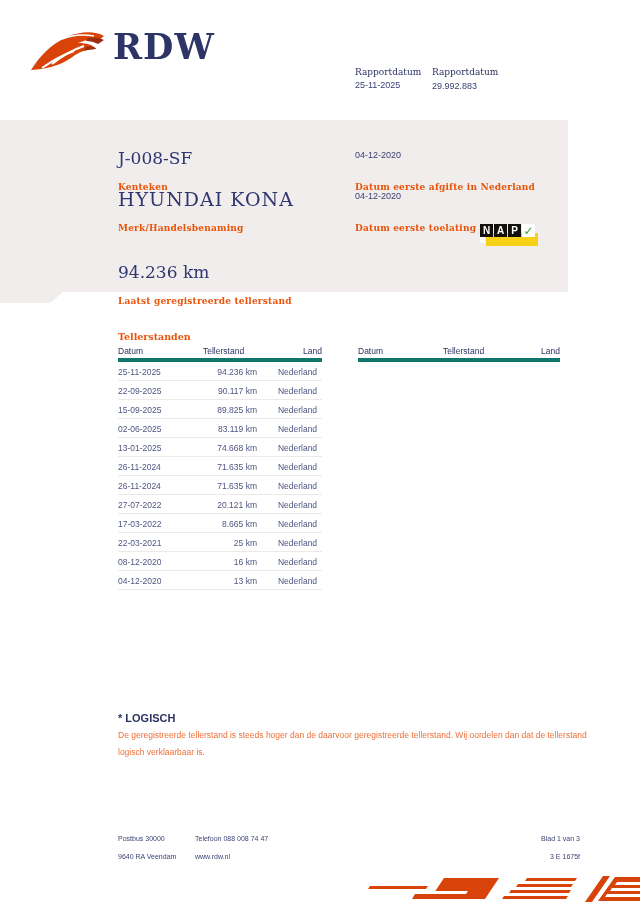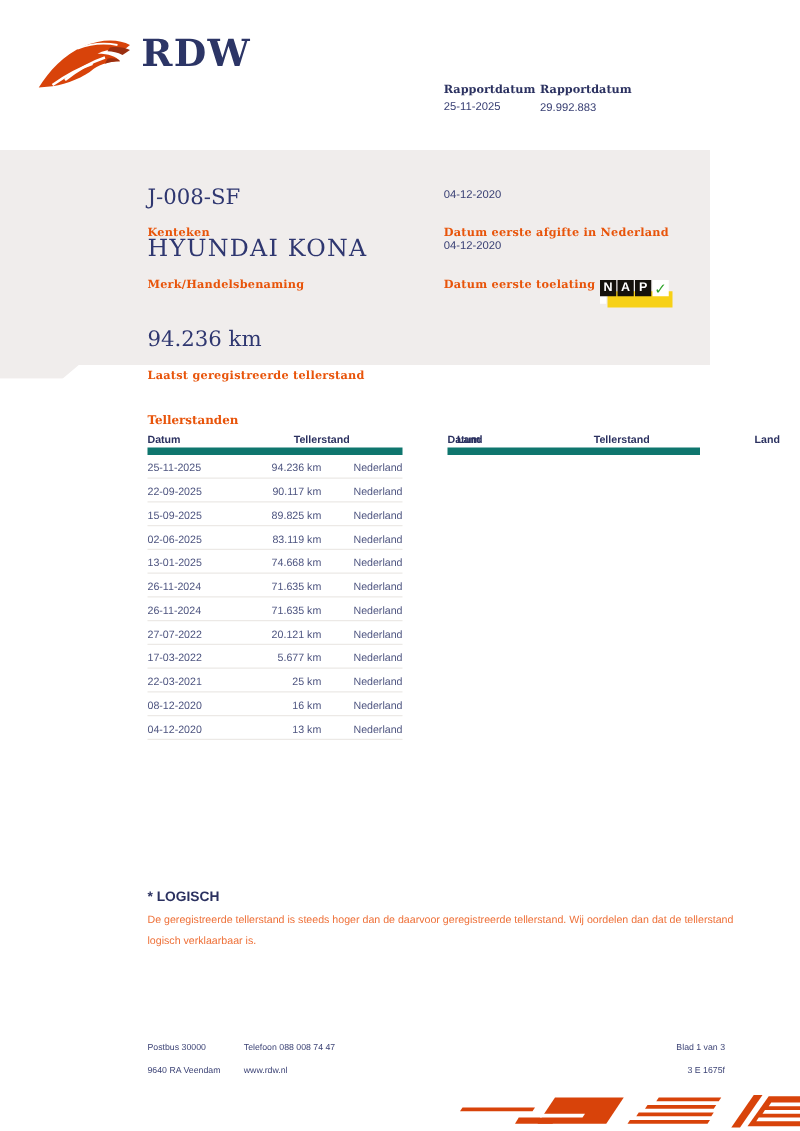--- a/index.html
+++ b/index.html
@@ -1,23 +1,23 @@
 <!DOCTYPE html>
 <html><head>
 <meta charset="utf-8">
 <style>
   html,body{margin:0;padding:0;background:#ffffff;}
   #page{position:relative;width:640px;height:905px;background:#ffffff;overflow:hidden;
         font-family:"Liberation Sans","DejaVu Sans",sans-serif;}
   .abs{position:absolute;}
 
   
-  .wordmark{font-family:"DejaVu Serif",serif;font-weight:600;font-size:30px;color:#2c3566;letter-spacing:1px;}
+  .wordmark{font-family:"DejaVu Serif",serif;font-weight:600;font-size:35px;color:#2c3566;letter-spacing:1px;}
   .report-title{font-family:"DejaVu Serif",serif;font-weight:700;font-size:21px;color:#e25303;letter-spacing:0.2px;}
-  .meta-label{font-family:"DejaVu Serif",serif;font-weight:700;font-size:9px;color:#2b3160;}
+  .meta-label{font-family:"DejaVu Serif",serif;font-weight:400;font-size:9px;color:#2b3160;}
   .meta-value{font-size:9px;color:#3a4175;}
 
   
   #vehicle-panel{left:0;top:120px;width:568px;height:183px;background:#f0edec;
     clip-path:polygon(0 0,100% 0,100% 94%,11.1% 94%,8.8% 100%,0 100%);}
 
   .label-orange{font-family:"DejaVu Serif",serif;font-weight:700;font-size:9px;color:#e8540a;letter-spacing:0.2px;margin-top:45px;}
   .value-serif-lg{font-family:"DejaVu Serif",serif;font-size:17px;color:#2f3770;}
   .value-serif-xl{font-family:"DejaVu Serif",serif;font-size:19px;color:#2f3770;letter-spacing:1px;}
   .value-sans{font-size:9px;color:#3a4175;}
@@ -27,27 +27,27 @@
   #nap{left:480px;top:224px;width:58px;height:24px;}
   #nap .bar{position:absolute;left:6px;top:9px;width:52px;height:13px;background:#f7d117;}
   #nap .tile{position:absolute;top:0;width:13px;height:13px;background:#14110c;color:#ffffff;
     font-size:10px;font-weight:bold;text-align:center;line-height:13px;}
   #nap .tile.check{background:#ffffff;color:#2fa52b;font-size:12px;line-height:14px;}
   #nap .corner{position:absolute;left:0;top:13px;width:5px;height:6px;background:#ffffff;}
 
   
   .tbl-title{font-family:"DejaVu Serif",serif;font-weight:700;font-size:9.5px;color:#e8540a;}
   .tbl{position:absolute;}
-  .tbl .hdr{display:grid;grid-template-columns:85px 70px 49px;font-size:8.5px;font-weight:bold;
-    color:#2b3160;border-bottom:6px solid #0f766e;padding-bottom:2px;gap:32px;}
+  .tbl .hdr{display:grid;grid-template-columns:85px 70px 49px;font-size:8.5px;font-weight:normal;
+    color:#2b3160;border-bottom:4px solid #0f766e;padding-bottom:2px;}
   .tbl .hdr .c3{text-align:right;}
   .tbl .row{display:grid;grid-template-columns:85px 70px 49px;font-size:8.5px;color:#4e5580;
     height:13px;padding-top:5px;border-bottom:1px solid #ece9e6;}
   .tbl .row .c2{text-align:right;padding-right:16px;}
-  .tbl .row .c3{text-align:right;}
+  .tbl .row .c3{text-align:center;}
 
   
   .expl-title{font-size:11px;font-weight:bold;color:#2b3160;}
   .expl-text{font-size:8.5px;color:#ee7038;line-height:17px;}
 
   
   .foot{font-size:7px;color:#3d4476;}
   .foot-right{text-align:right;}
 </style>
 </head>
@@ -148,21 +148,21 @@
         <span class="c2">71.635 km</span>
         <span class="c3">Nederland</span>
       </div>
     <div class="row">
         <span class="c1">27-07-2022</span>
         <span class="c2">20.121 km</span>
         <span class="c3">Nederland</span>
       </div>
     <div class="row">
         <span class="c1">17-03-2022</span>
-        <span class="c2">5.677 km</span>
+        <span class="c2">8.665 km</span>
         <span class="c3">Nederland</span>
       </div>
     <div class="row">
         <span class="c1">22-03-2021</span>
         <span class="c2">25 km</span>
         <span class="c3">Nederland</span>
       </div>
     <div class="row">
         <span class="c1">08-12-2020</span>
         <span class="c2">16 km</span>

